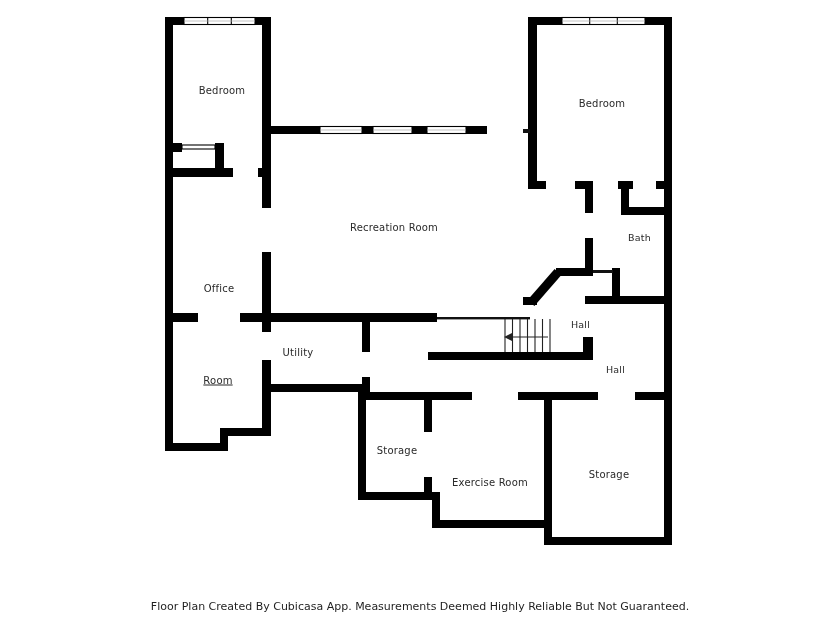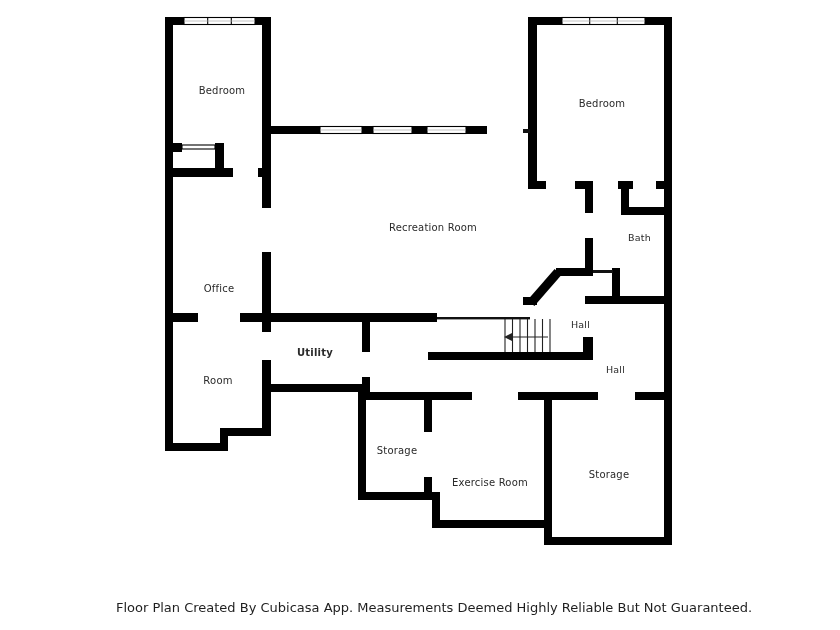--- a/index.html
+++ b/index.html
@@ -13,24 +13,23 @@
     color:#2a2a2a;
     white-space:nowrap;
     letter-spacing:0.2px;
   }
   .small-label{font-size:9.5px;padding-left:31px;}
   #disclaimer{
     position:absolute;
     left:50%;
     top:600px;
     transform:translateX(-50%);
-    font-size:13px;
+    font-size:11px;
     color:#1f1f1f;
     white-space:nowrap;
-    margin-left:14px;
   }
   #logo-box{position:absolute;left:3px;top:597px;width:94px;height:31px;}
 </style>
 </head>
 <body>
 
 <div id="plan-wrap">
 
   <svg width="840" height="630" viewBox="0 0 840 630">
 
@@ -156,26 +155,26 @@
     </g>
     <g>
       <line x1="512" y1="337" x2="548" y2="337" stroke="#222222" stroke-width="1.1"></line>
       <polygon points="504,337 513,332.5 513,341.5" fill="#222222"></polygon>
     </g>
   </svg>
 
   <div class="room-label" style="left:222px;top:90px;">Bedroom</div>
   <div class="room-label" style="left:602px;top:103px;">Bedroom</div>
   <div class="room-label" style="left:219px;top:240px;margin-top:48px;">Office</div>
-  <div class="room-label" style="left:433px;top:227px;">Recreation Room</div>
+  <div class="room-label" style="left:394px;top:227px;">Recreation Room</div>
   <div class="room-label small-label" style="left:624px;top:237px;">Bath</div>
   <div class="room-label small-label" style="left:565px;top:324px;">Hall</div>
   <div class="room-label small-label" style="left:600px;top:369px;">Hall</div>
-  <div class="room-label" style="left:315px;top:352px;font-weight:bold;">Utility</div>
-  <div class="room-label" style="left:218px;top:380px;">Room</div>
+  <div class="room-label" style="left:298px;top:352px;">Utility</div>
+  <div class="room-label" style="left:218px;top:380px;text-decoration:underline;">Room</div>
   <div class="room-label" style="left:397px;top:450px;">Storage</div>
   <div class="room-label" style="left:490px;top:462px;margin-top:20px;">Exercise Room</div>
   <div class="room-label" style="left:609px;top:474px;">Storage</div>
 
   <div id="disclaimer">Floor Plan Created By Cubicasa App. Measurements Deemed Highly Reliable But Not Guaranteed.</div>
 
 
 </div>
 
 </body></html>

